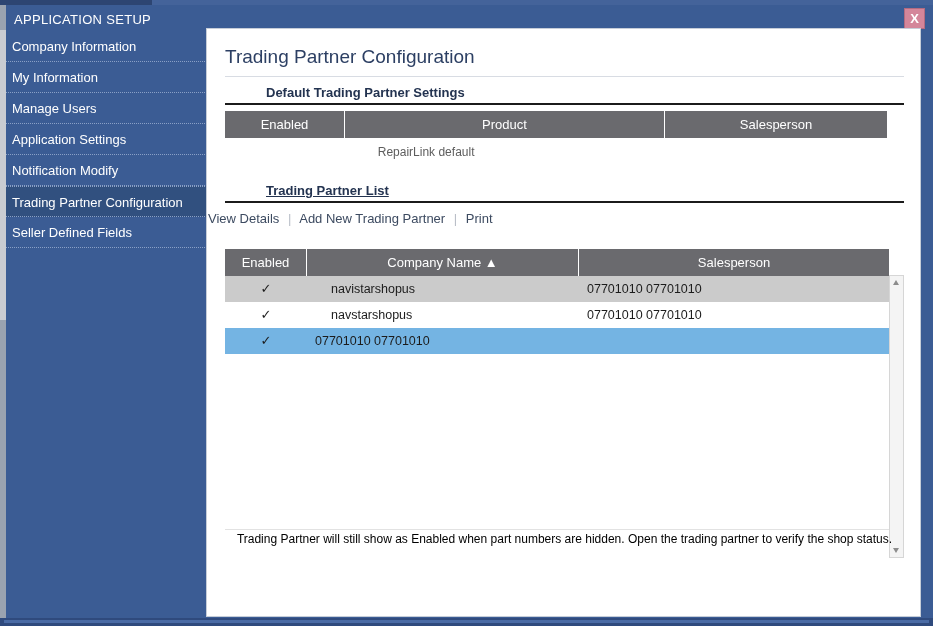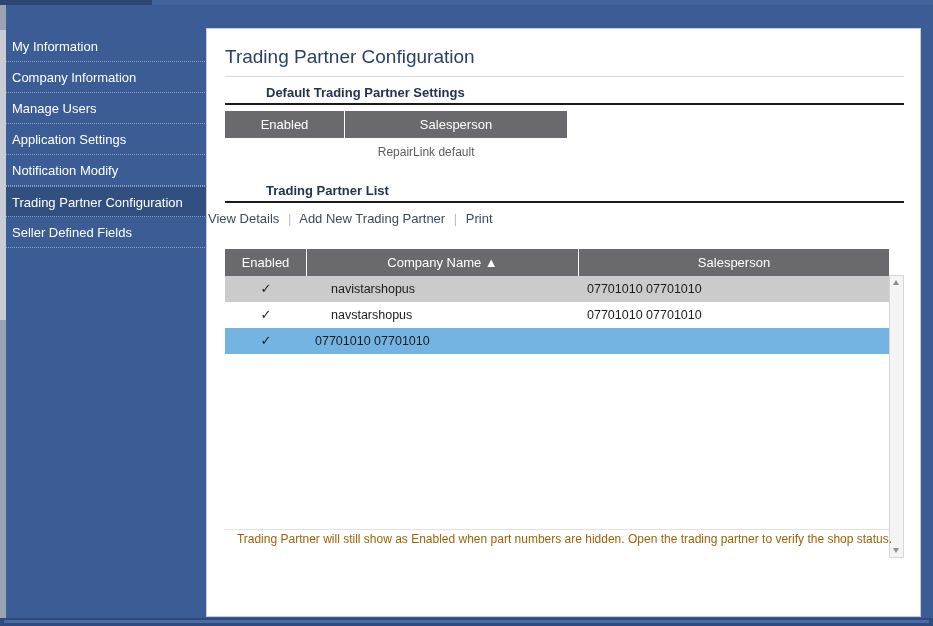--- a/index.html
+++ b/index.html
@@ -154,21 +154,21 @@
     margin-left: 41px;
   }
   .section-rule {
     position: absolute;
     height: 2px;
     background: #1b1b1b;
   }
 
   #heading-default  { left: 18px; top: 56px; }
   #rule-default     { left: 18px; top: 74px; width: 679px; }
-  #heading-list     { left: 18px; top: 154px; }
+  #heading-list     { left: 18px; top: 154px; text-decoration: underline; }
   #rule-list        { left: 18px; top: 172px; width: 679px; }
 
   
   #default-table {
     position: absolute;
     left: 18px; top: 82px;
     width: 662px;
   }
   .hdr-row { display: flex; }
   .hdr-cell {
@@ -285,58 +285,63 @@
   }
   #sb-up .sb-tri   { top: 4px; border-bottom: 5px solid #8c8c8c; }
   #sb-down .sb-tri { top: 4px; border-top: 5px solid #8c8c8c; }
 
   
   #footer-note {
     position: absolute;
     left: 18px; top: 503px;
     width: 679px;
     font-size: 12px;
-    color: #a16207;
+    color: #000000;
     text-align: center;
     white-space: nowrap;
   }
 </style>
 </head>
 <body>
 
 <div id="app-window">
 
   <div id="top-strip"></div>
   <div id="top-strip-right"></div>
   <div id="left-gutter"></div>
   <div id="left-gutter-2"></div>
 
+  <div id="title-bar">
+    <div id="app-title">APPLICATION SETUP</div>
+    <div id="close-button">X</div>
+  </div>
 
   <div id="sidebar">
+    <div class="nav-item">Company Information</div>
     <div class="nav-item">My Information</div>
-    <div class="nav-item">Company Information</div>
     <div class="nav-item">Manage Users</div>
     <div class="nav-item">Application Settings</div>
     <div class="nav-item">Notification Modify</div>
     <div class="nav-item selected">Trading Partner Configuration</div>
     <div class="nav-item">Seller Defined Fields</div>
     <div id="sidebar-filler"></div>
   </div>
 
   <div id="content-panel">
 
     <div id="page-title">Trading Partner Configuration</div>
     <div id="page-title-rule"></div>
 
     <div class="section-heading" id="heading-default">Default Trading Partner Settings</div>
     <div class="section-rule" id="rule-default"></div>
 
     <div id="default-table">
       <div class="hdr-row">
         <div class="hdr-cell" id="dflt-h-enabled">Enabled</div>
+        <div class="hdr-cell" id="dflt-h-product">Product</div>
         <div class="hdr-cell" id="dflt-h-sales">Salesperson</div>
       </div>
       <div id="default-body-row" class="data-row">
         <div id="dflt-c-enabled"></div>
         <div id="dflt-c-product">RepairLink default</div>
         <div id="dflt-c-sales"></div>
       </div>
     </div>
 
     <div class="section-heading" id="heading-list">Trading Partner List</div>

